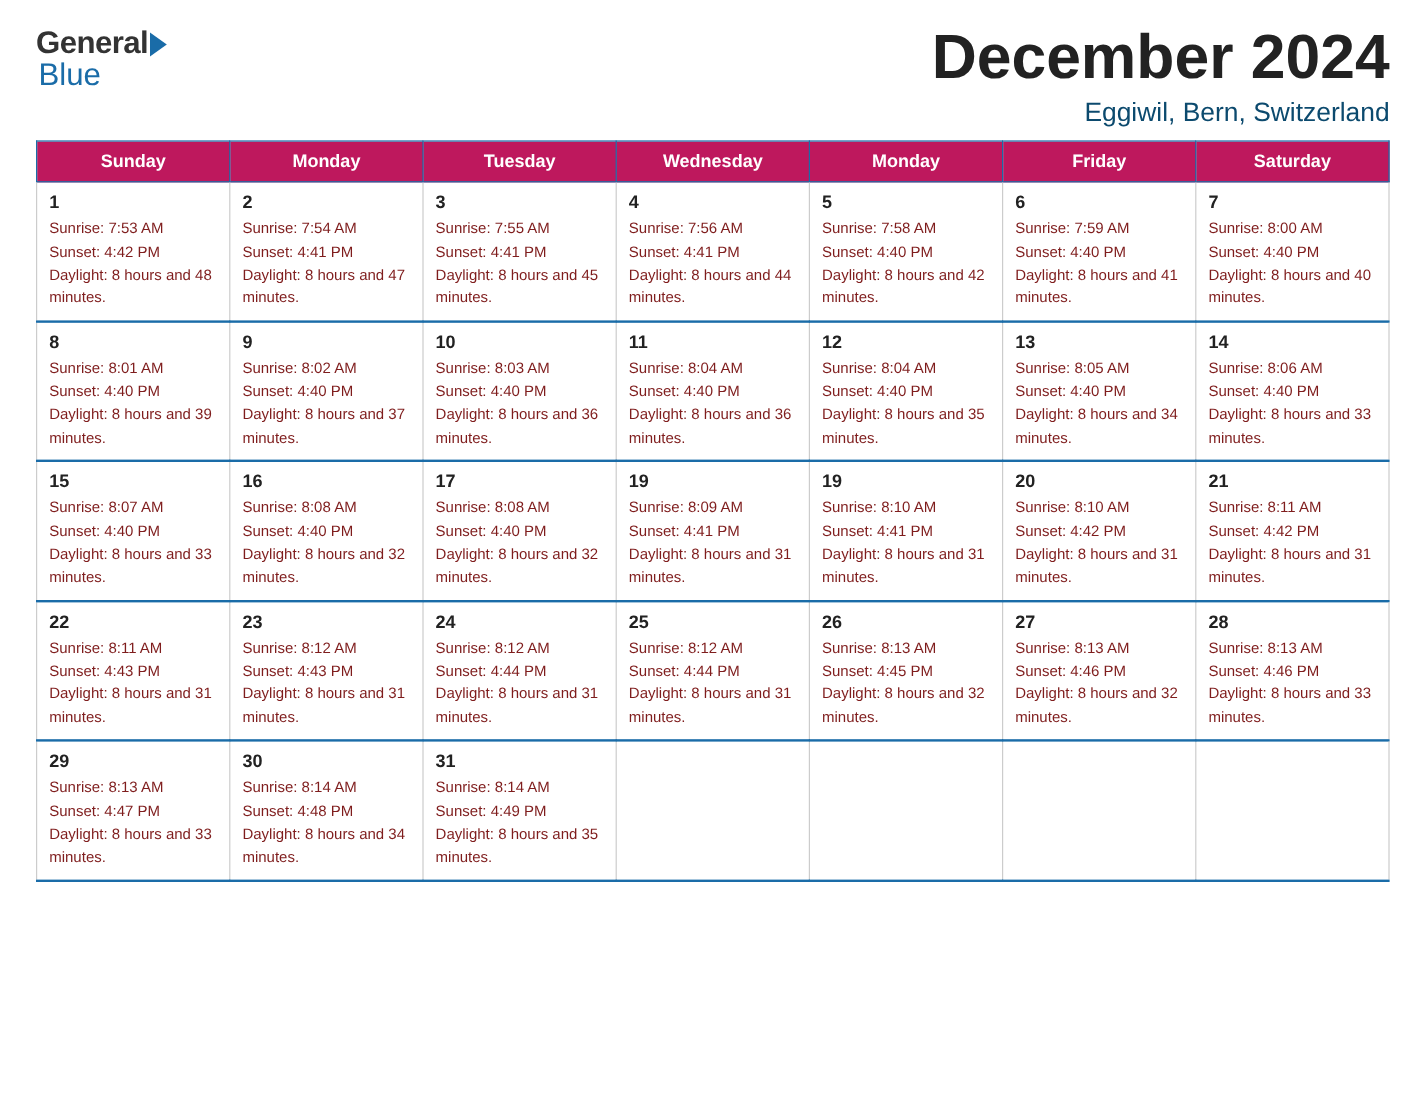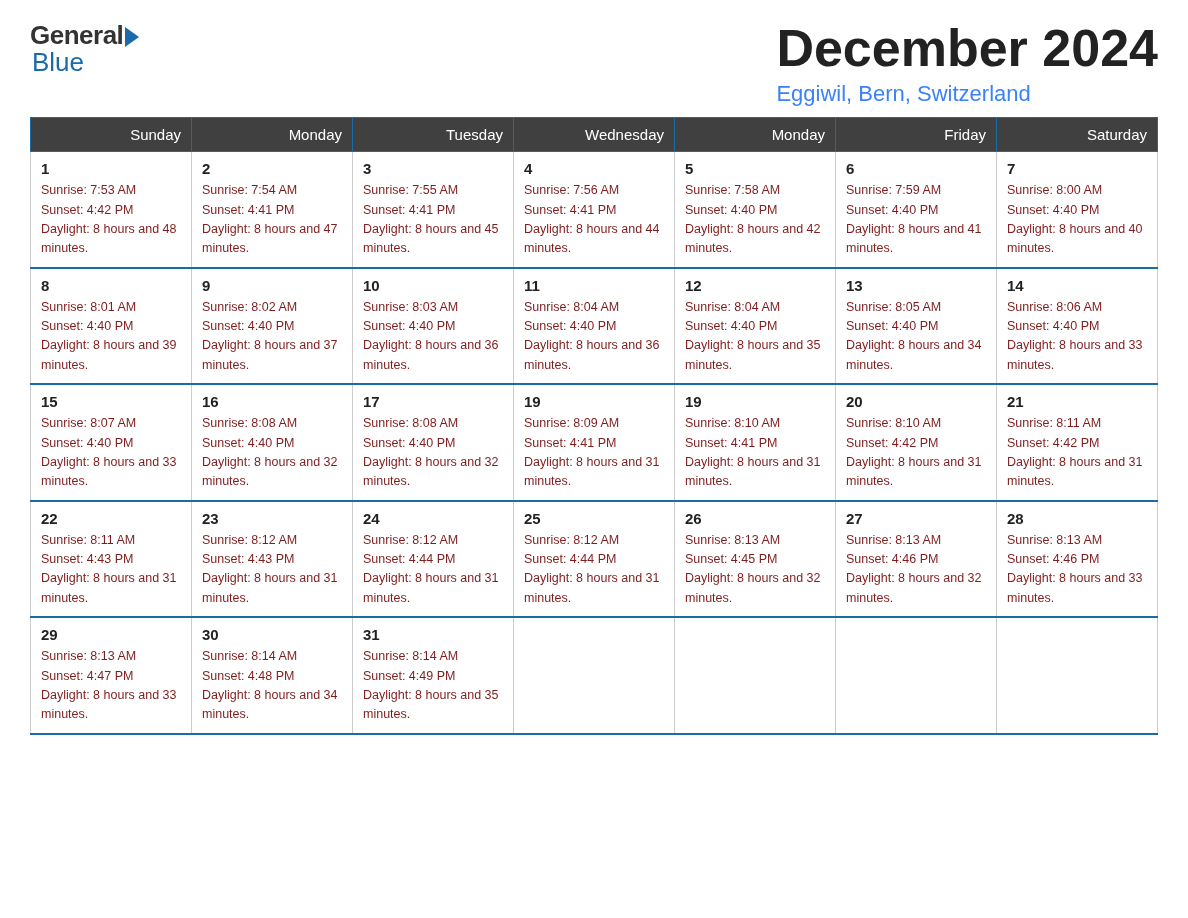--- a/index.html
+++ b/index.html
@@ -41,46 +41,46 @@
     }
     .logo-blue {
       font-size: 26px;
       font-weight: normal;
       color: #1a6ca8;
       margin-top: -4px;
       padding-left: 2px;
       text-align: center;
     }
     .title-block {
-      text-align: left;
+      text-align: right;
     }
     .month-title {
       font-size: 52px;
       font-weight: bold;
       color: #222;
       line-height: 1.1;
     }
     .location {
       font-size: 22px;
-      color: #3b82f6;
+      color: #0c4a6e;
       margin-top: 4px;
     }
     .calendar {
       width: 100%;
       border-collapse: collapse;
       margin-top: 10px;
     }
     .calendar thead th {
-      background-color: #404040;
+      background-color: #be185d;
       color: #fff;
       font-size: 15px;
       padding: 8px 10px;
-      text-align: right;
+      text-align: center;
       border: 1px solid #1a6ca8;
-      font-weight: normal;
+      font-weight: bold;
     }
     .calendar tbody td {
       vertical-align: top;
       padding: 8px 10px;
       border: 1px solid #ccc;
       font-size: 13px;
       color: #333;
       width: 14.28%;
       min-height: 90px;
     }

